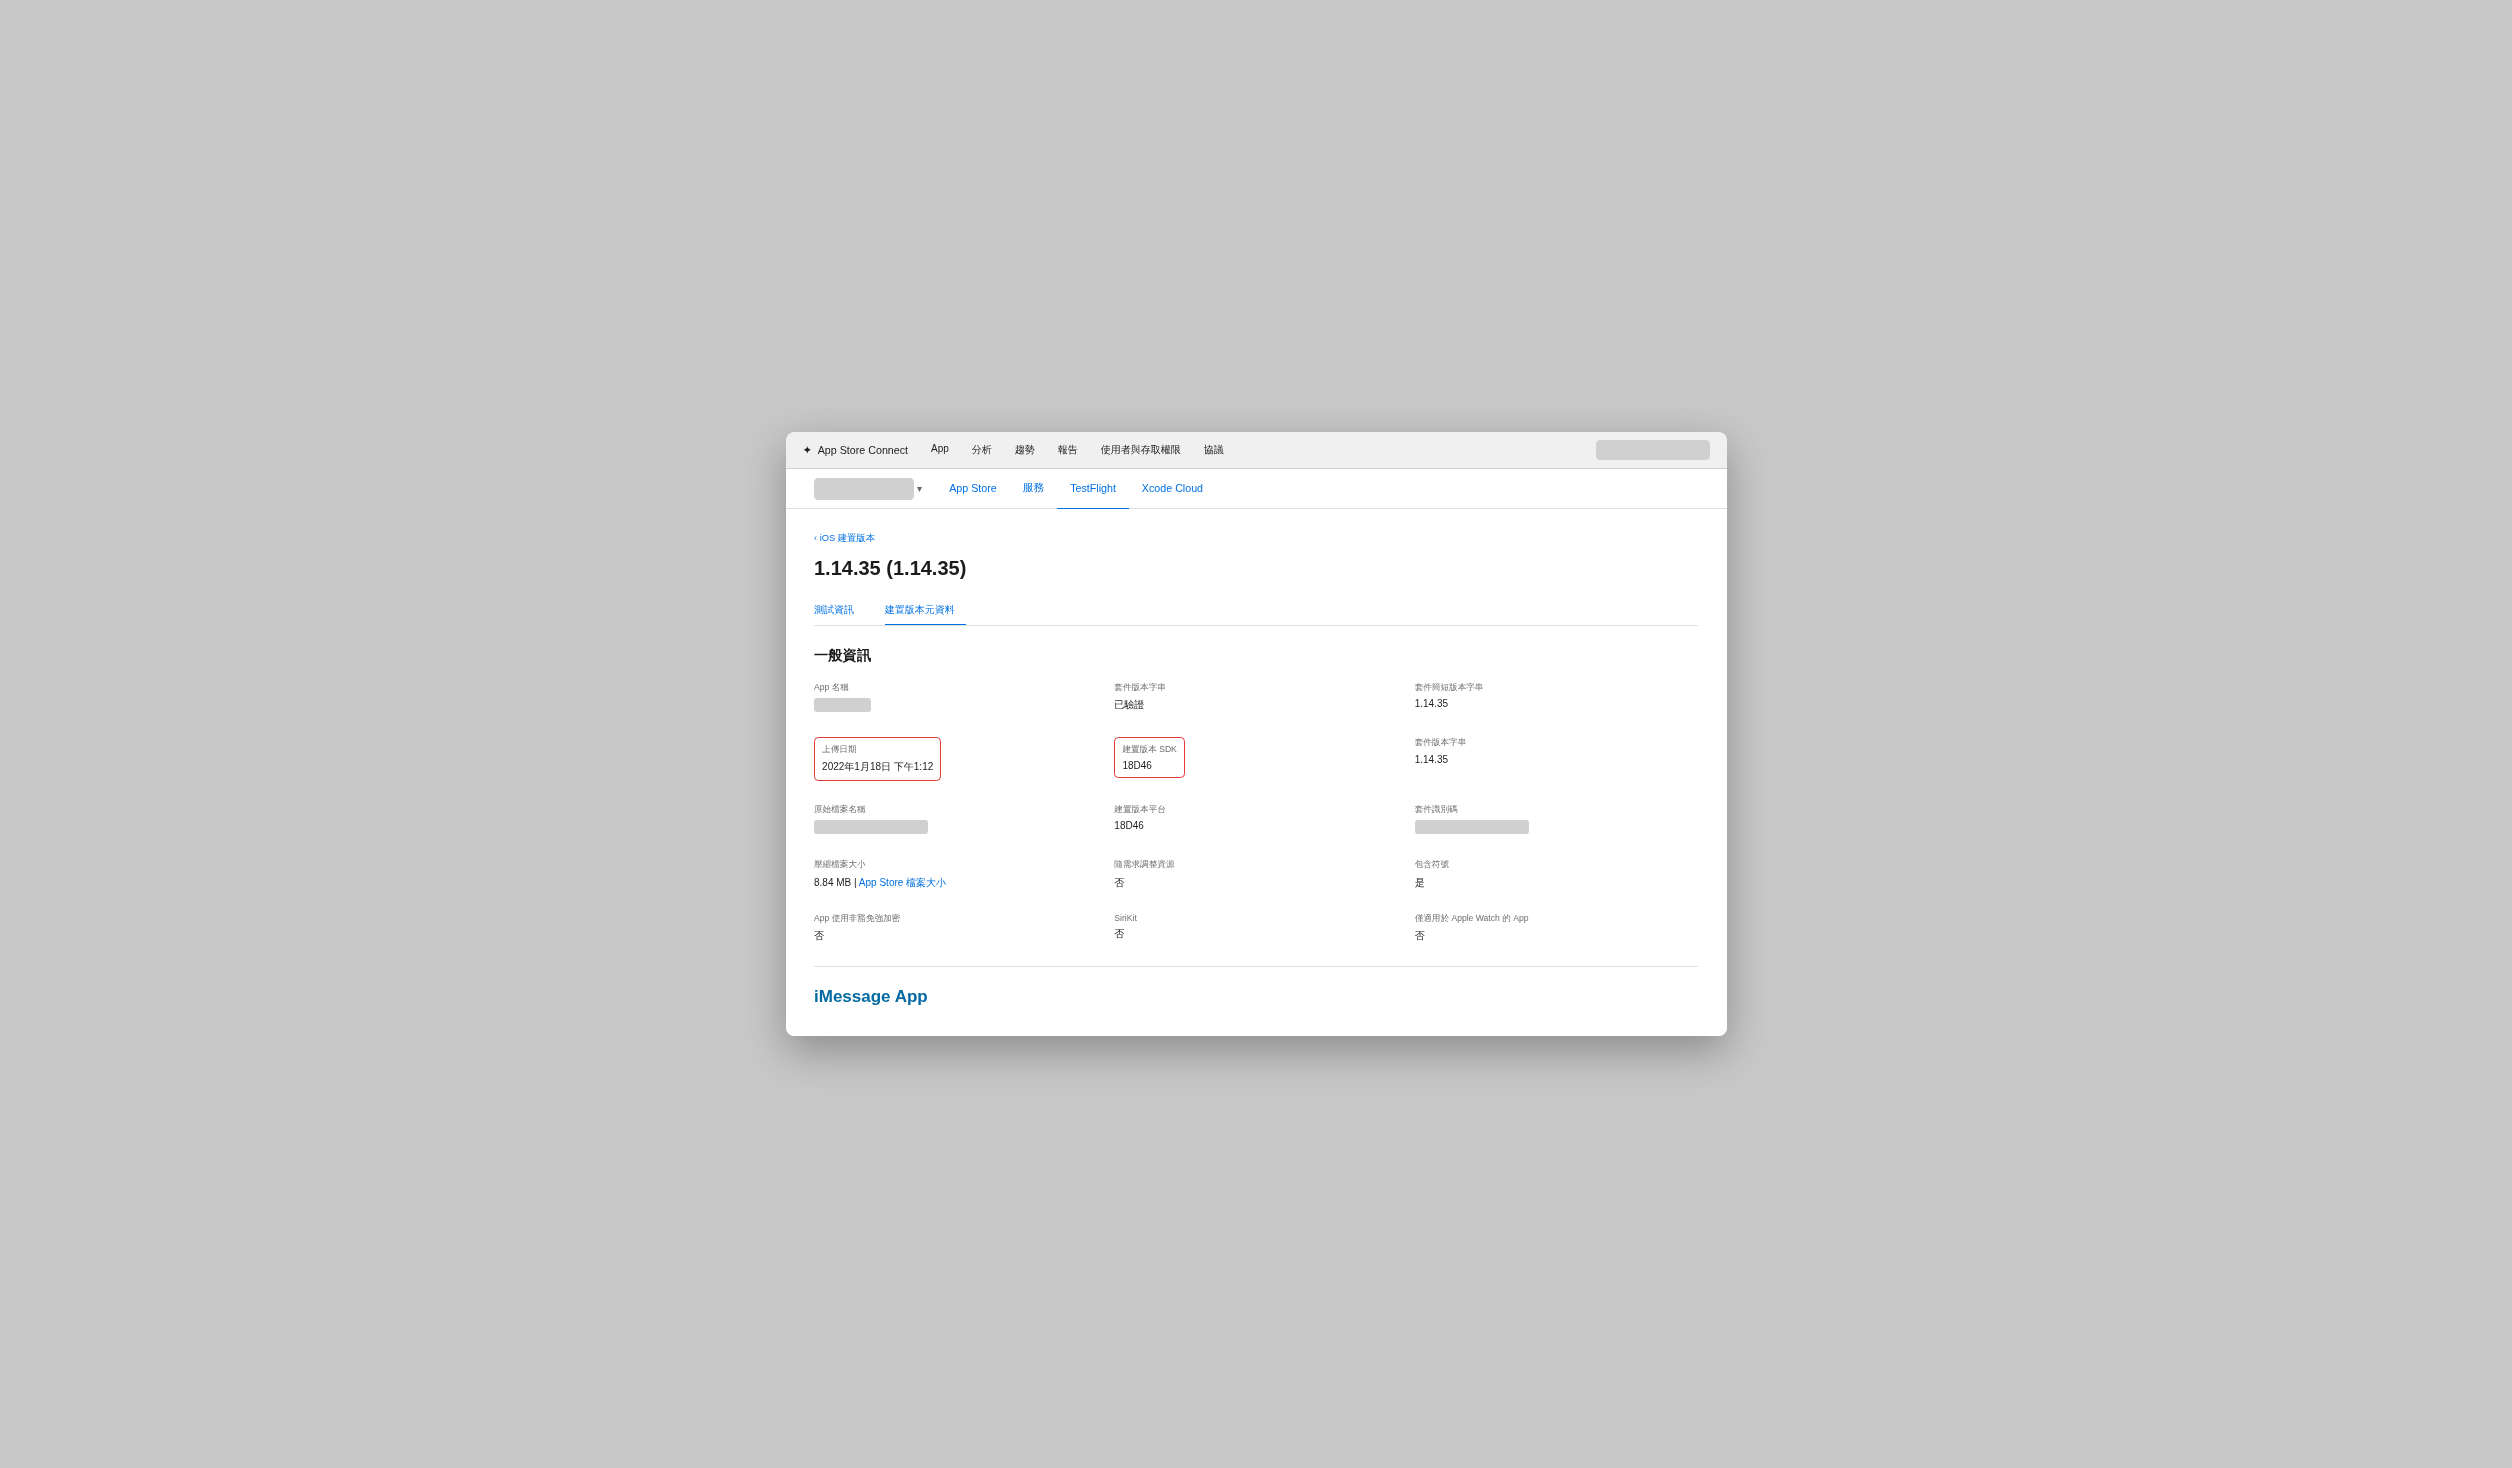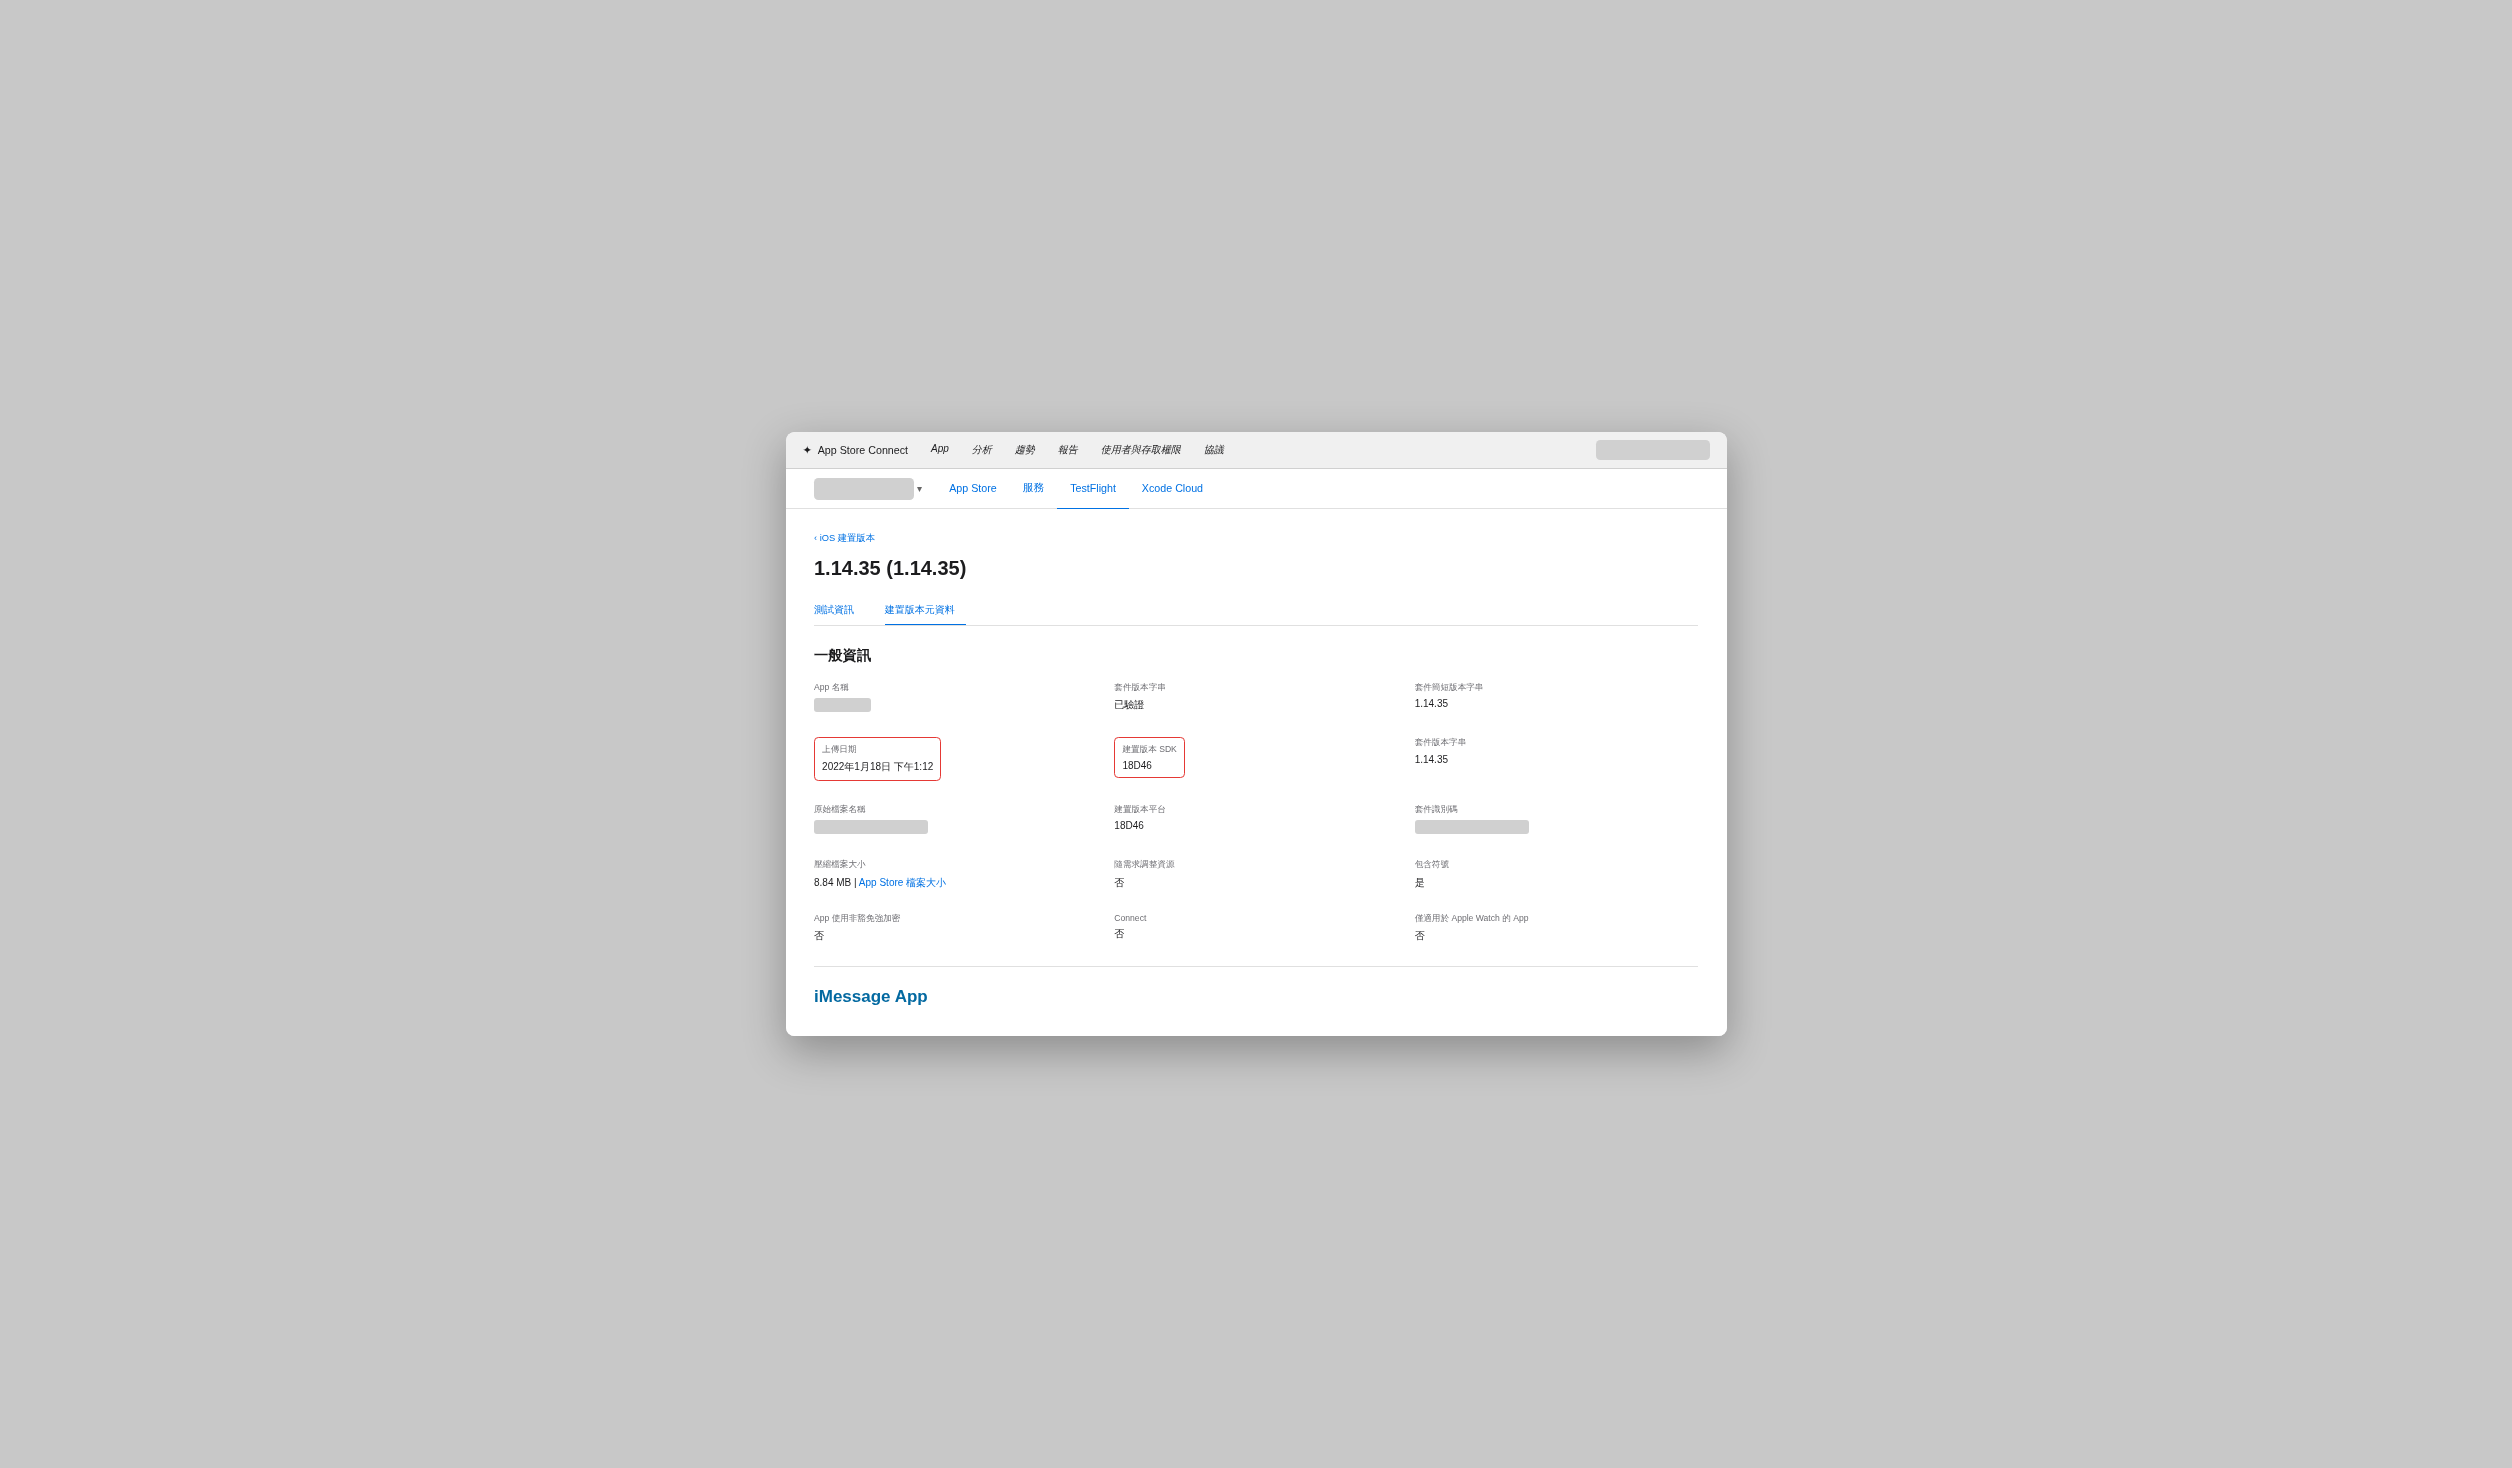--- a/index.html
+++ b/index.html
@@ -47,21 +47,20 @@
       display: flex;
       gap: 23px;
       flex: 1;
     }
     .nav-link {
       font-size: 10px;
       color: #1c1c1e;
       cursor: pointer;
       padding: 12px 0;
       text-decoration: none;
-      font-style: italic;
     }
     .nav-right {
       background: #d0d0d0;
       border-radius: 4.3px;
       width: 114px;
       height: 20px;
     }
     
     .sub-nav {
       background: white;
@@ -310,21 +309,21 @@
       <div class="info-field">
         <div class="info-label">包含符號</div>
         <div class="info-value">是</div>
       </div>
 
       <div class="info-field">
         <div class="info-label">App 使用非豁免強加密</div>
         <div class="info-value">否</div>
       </div>
       <div class="info-field">
-        <div class="info-label">Connect</div>
+        <div class="info-label">SiriKit</div>
         <div class="info-value">否</div>
       </div>
       <div class="info-field">
         <div class="info-label">僅適用於 Apple Watch 的 App</div>
         <div class="info-value">否</div>
       </div>
     </div>
 
     <hr class="section-divider">
 

